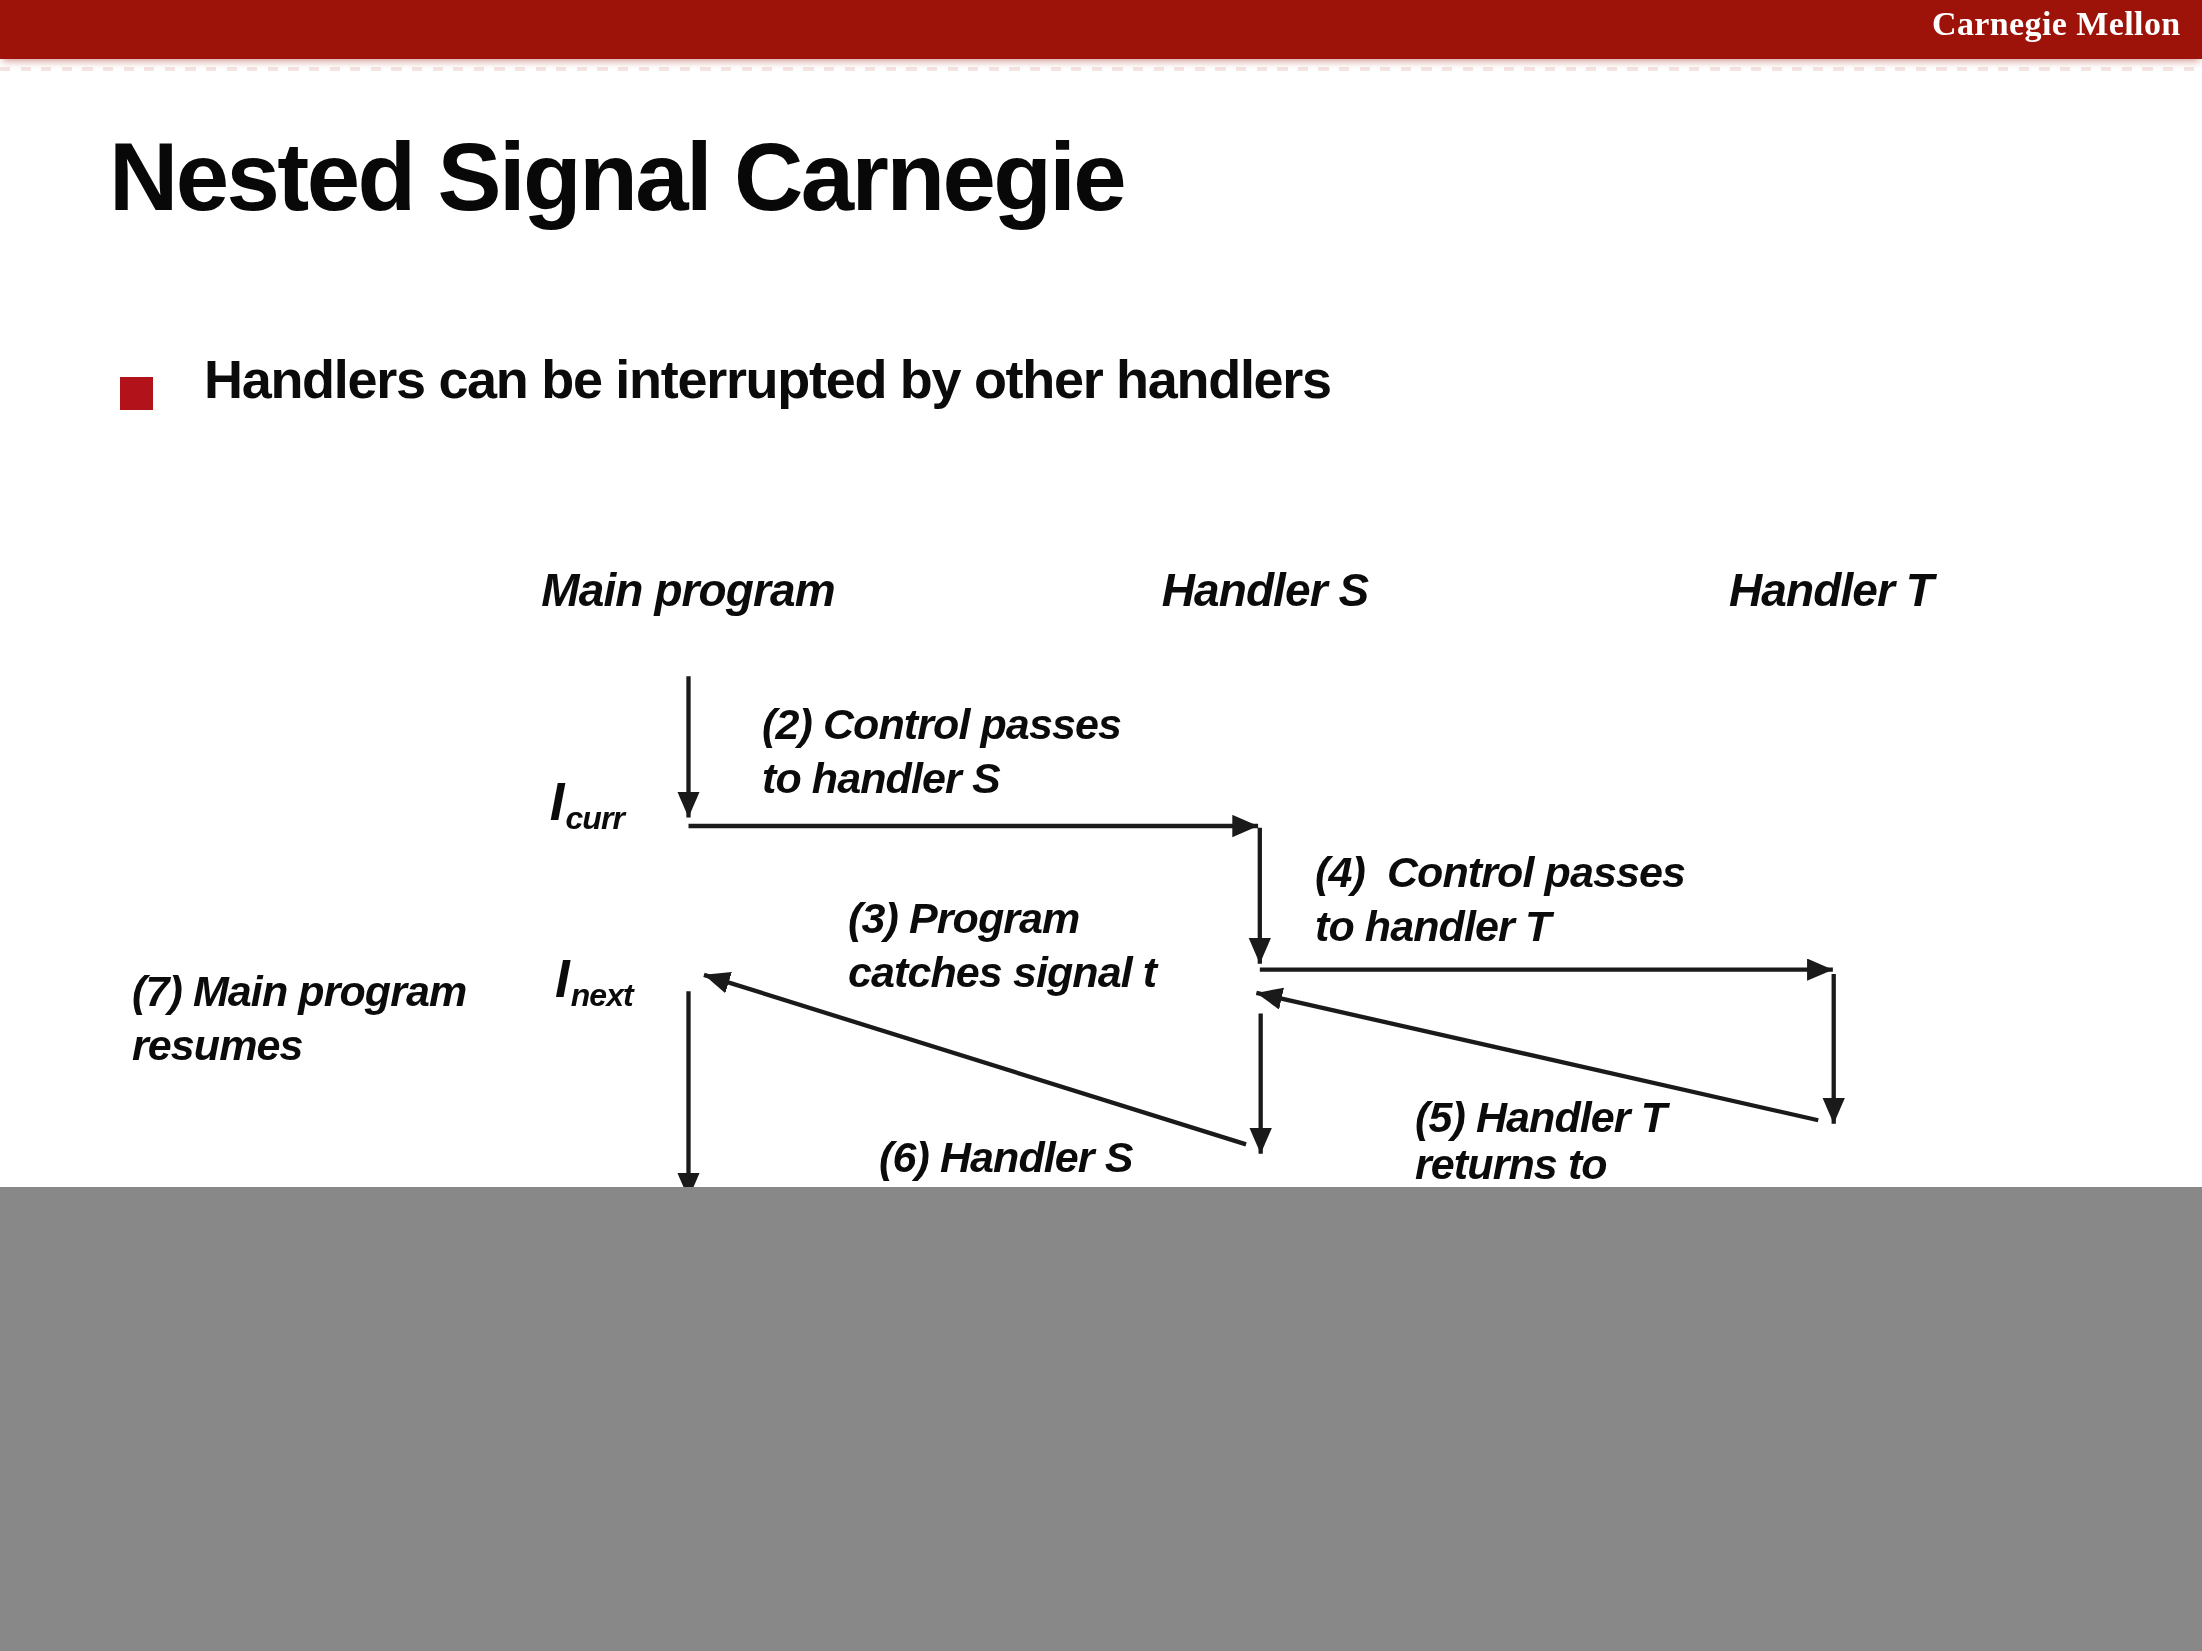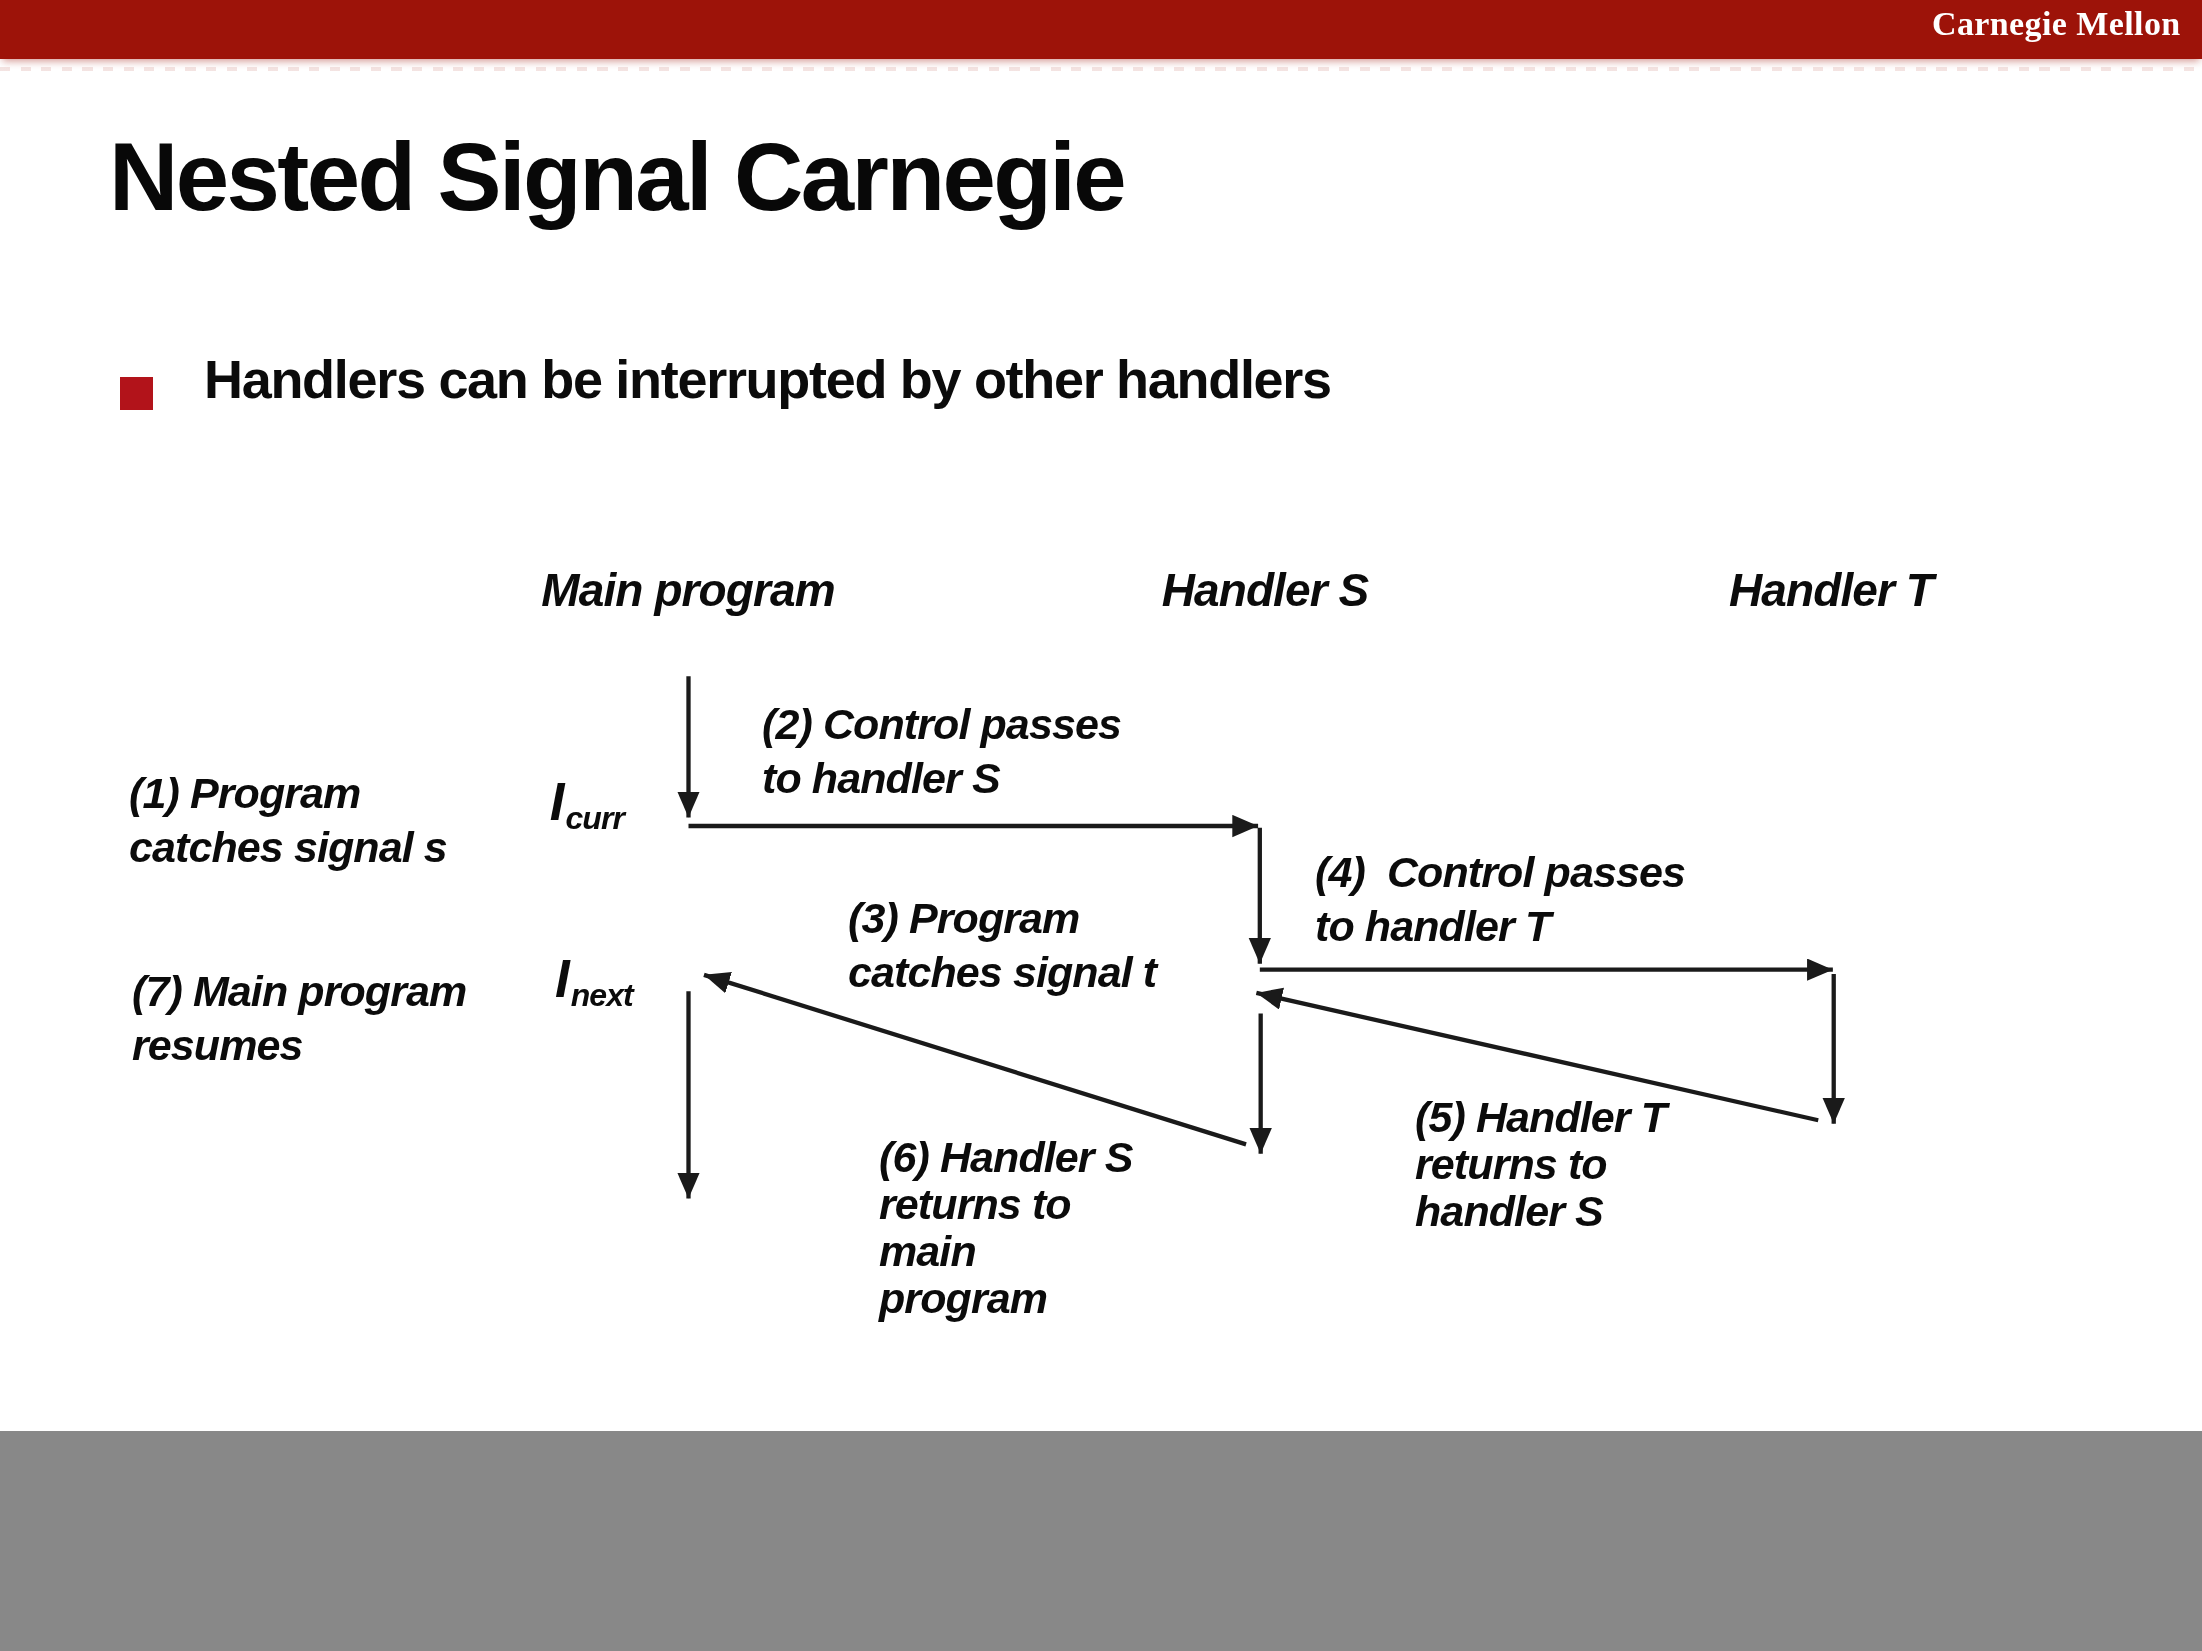--- a/index.html
+++ b/index.html
@@ -1,17 +1,17 @@
 <!DOCTYPE html>
 <html style="font-size:13.8px"><head>
 <meta charset="utf-8">
 <style>
   html,body{margin:0;padding:0;background:#888;}
   .slide{
-    position:relative;width:2203px;height:1431px;background:#ffffff;overflow:hidden;
+    position:relative;width:2203px;height:1187px;background:#ffffff;overflow:hidden;
     font-family:"Liberation Sans", sans-serif;color:#0b0b0b;
   }
   
   .topbar{
     position:absolute;left:0;top:0;width:2203px;height:59px;background:#9D1309;
     box-shadow:0 4.3px 7.7px -2.6px rgba(157,19,9,0.45);
   }
   .brand{
     position:absolute;right:22.4px;top:5.2px;
     font-family:"Liberation Serif", serif;font-weight:bold;font-size:34px;color:#ffffff;
@@ -89,22 +89,20 @@
     <span class="bullet-text">Handlers can be interrupted by other handlers</span>
   </div>
 
   <div class="col-header ch-main">Main program</div>
   <div class="col-header ch-s">Handler S</div>
   <div class="col-header ch-t">Handler T</div>
 
   <div class="ivar icurr"><span class="base">I</span><sub>curr</sub></div>
   <div class="ivar inext"><span class="base">I</span><sub>next</sub></div>
 
-  <div class="anno a1">(1) Program
-catches signal s</div>
   <div class="anno a2">(2) Control passes
 to handler S</div>
   <div class="anno a3">(3) Program
 catches signal t</div>
   <div class="anno a4">(4)  Control passes
 to handler T</div>
   <div class="anno a5 tight">(5) Handler T
 returns to
 handler S</div>
   <div class="anno a6 tight">(6) Handler S

